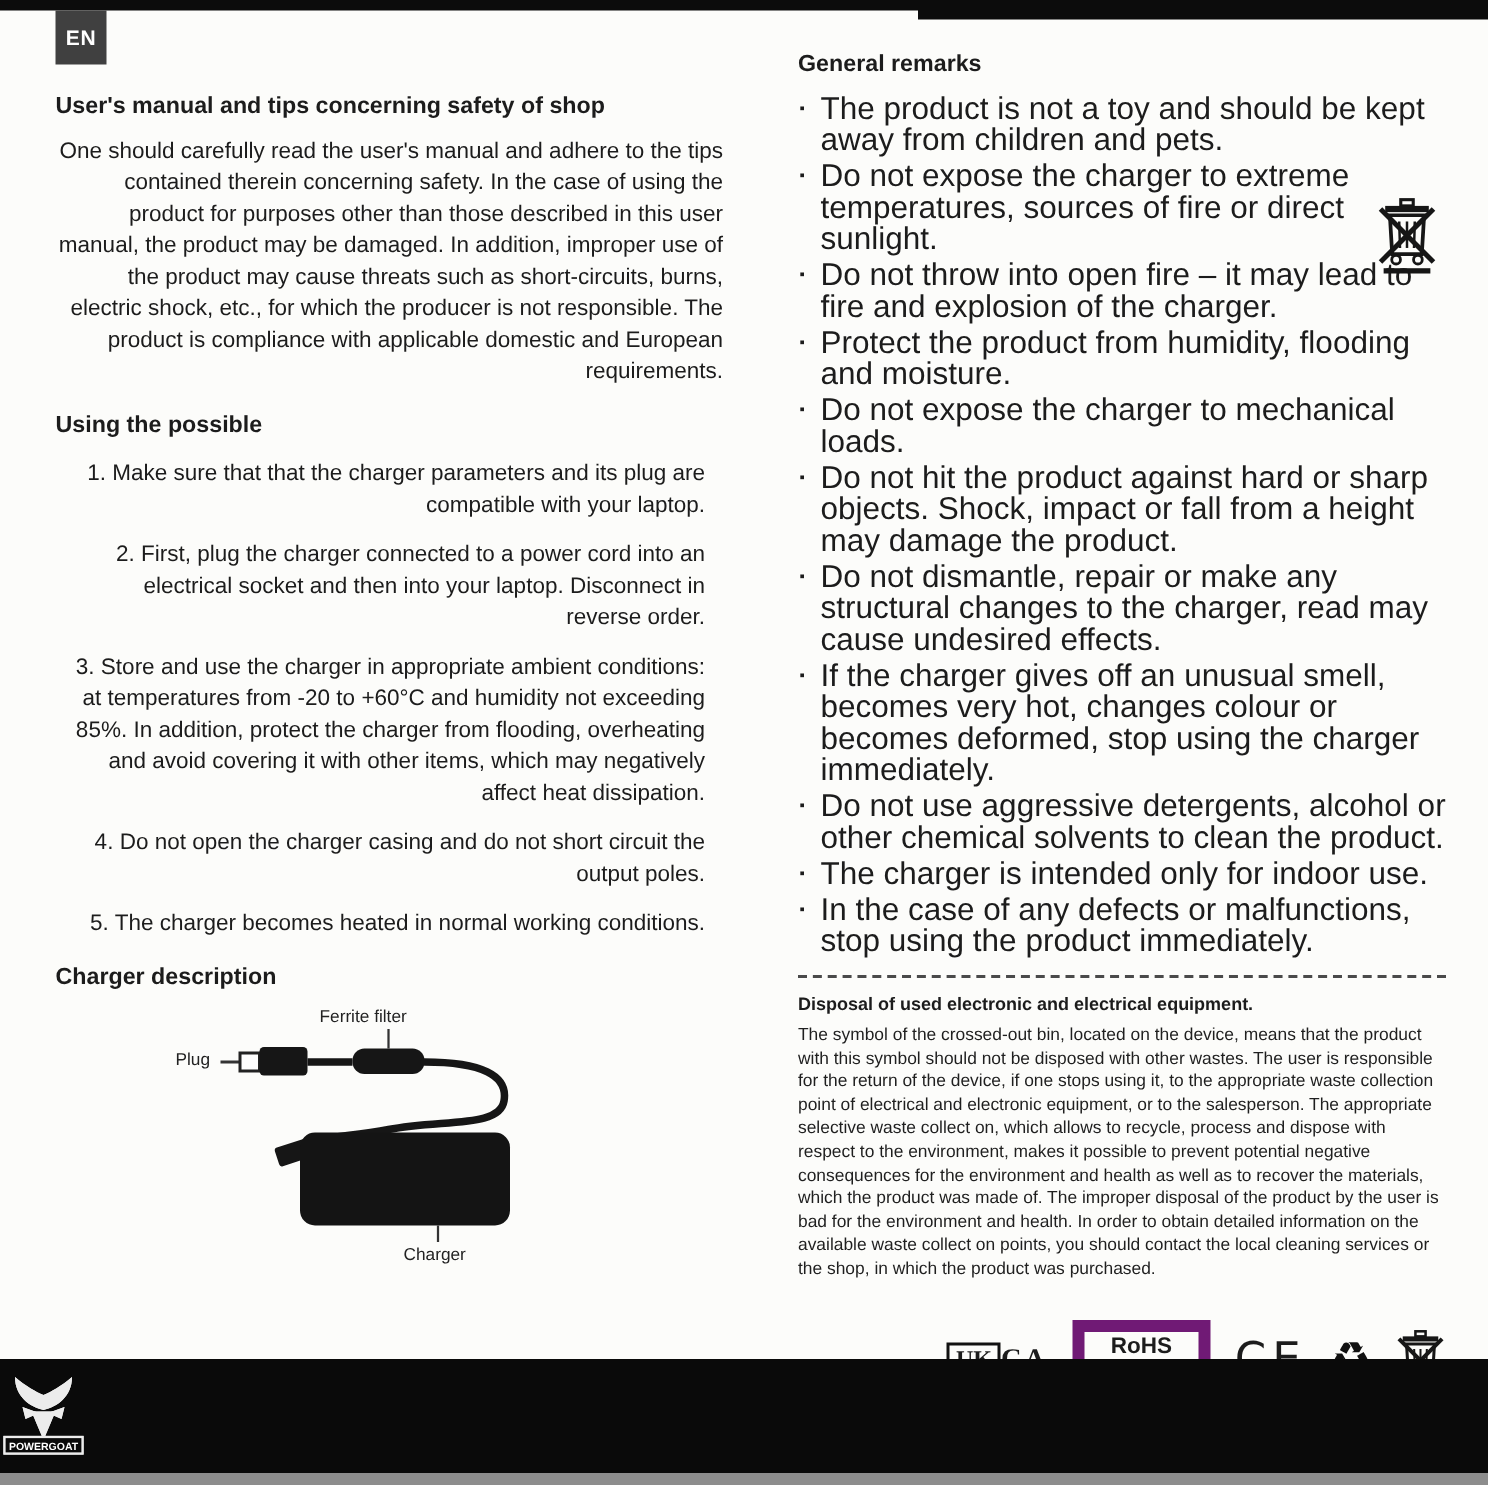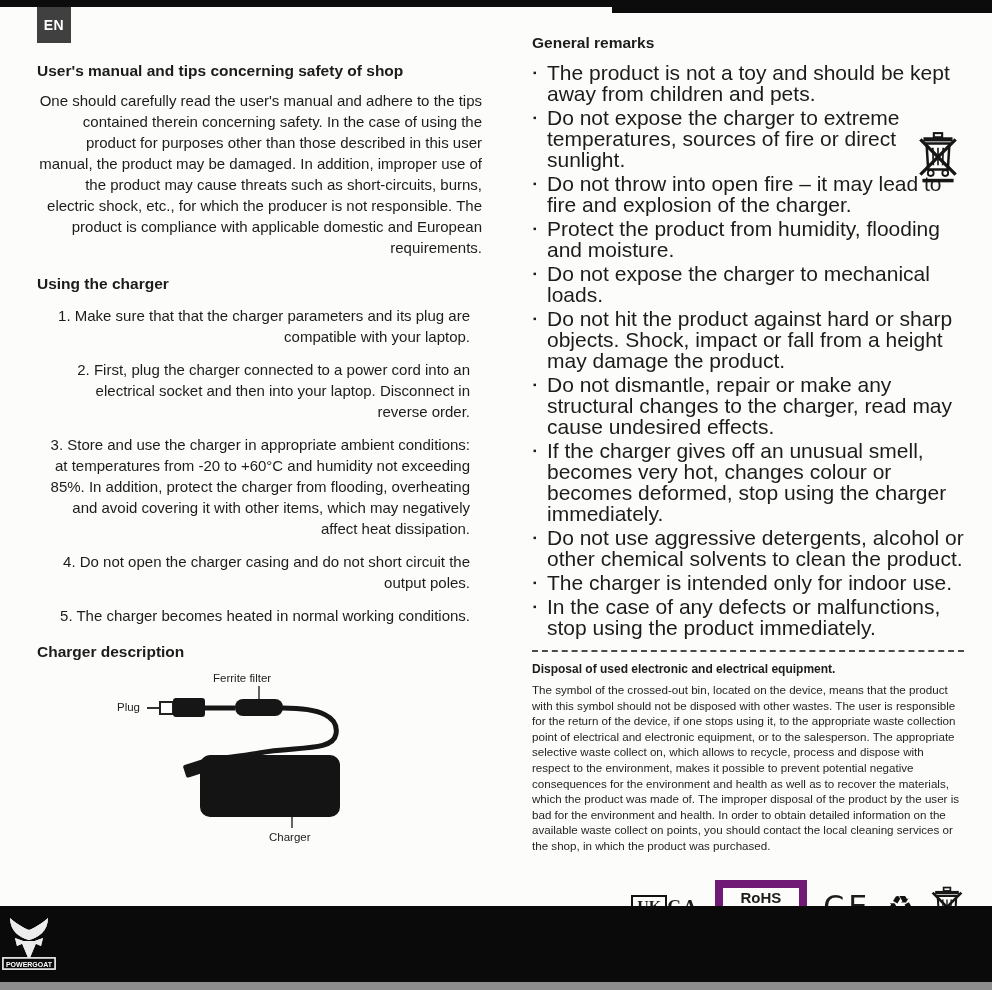--- a/index.html
+++ b/index.html
@@ -53,21 +53,21 @@
 <div class="page">
   <div class="top-strip"></div>
   <div class="top-strip-right"></div>
 
   <div class="lang-badge">EN</div>
 
   <div class="col col-left">
     <h2 class="h">User's manual and tips concerning safety of shop</h2>
     <p class="body-text">One should carefully read the user's manual and adhere to the tips contained therein concerning safety. In the case of using the product for purposes other than those described in this user manual, the product may be damaged. In addition, improper use of the product may cause threats such as short-circuits, burns, electric shock, etc., for which the producer is not responsible. The product is compliance with applicable domestic and European requirements.</p>
 
-    <h2 class="h mt">Using the charger</h2>
+    <h2 class="h mt">Using the possible</h2>
     <p class="body-text step">1. Make sure that that the charger parameters and its plug are compatible with your laptop.</p>
     <p class="body-text step">2. First, plug the charger connected to a power cord into an electrical socket and then into your laptop. Disconnect in reverse order.</p>
     <p class="body-text step">3. Store and use the charger in appropriate ambient conditions: at temperatures from -20 to +60°C and humidity not exceeding 85%. In addition, protect the charger from flooding, overheating and avoid covering it with other items, which may negatively affect heat dissipation.</p>
     <p class="body-text step">4. Do not open the charger casing and do not short circuit the output poles.</p>
     <p class="body-text step">5. The charger becomes heated in normal working conditions.</p>
 
     <h2 class="h mt">Charger description</h2>
 
     <div class="diagram">
       <svg width="445" height="182" viewBox="0 0 445 182">

